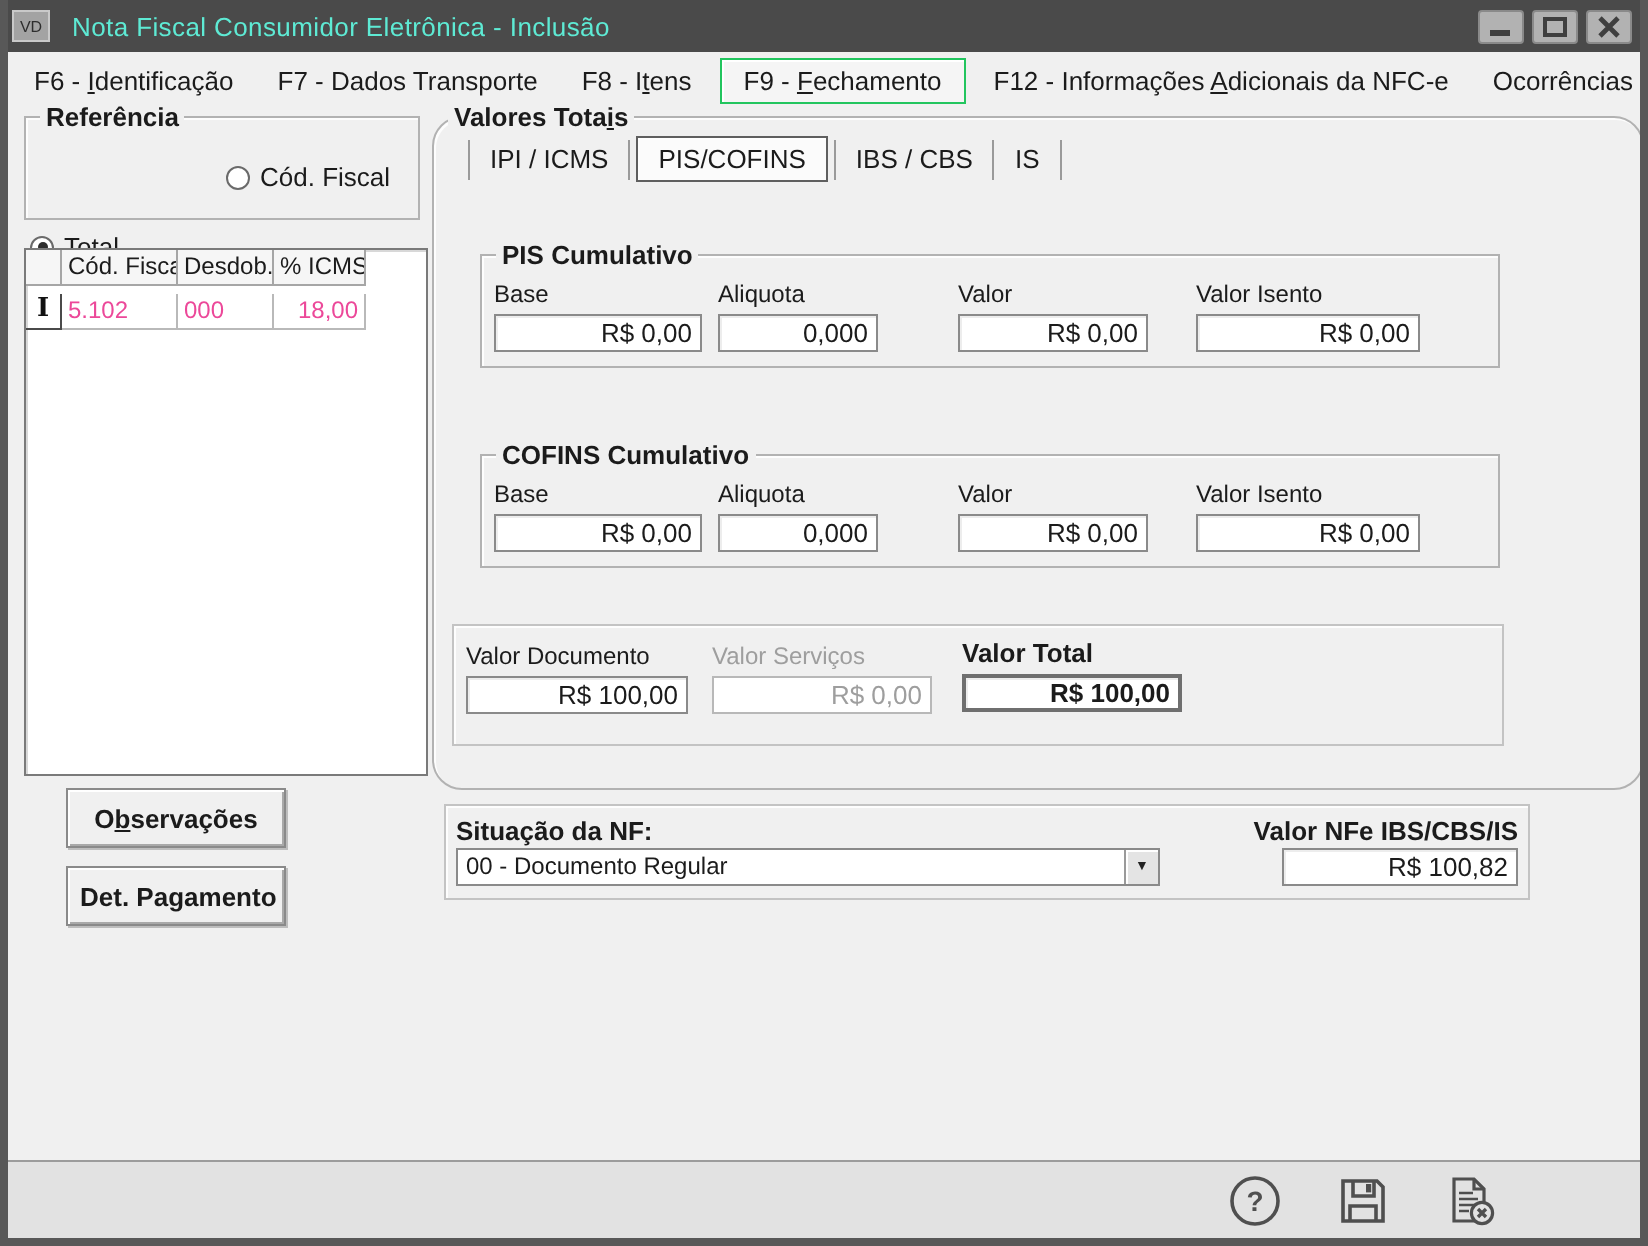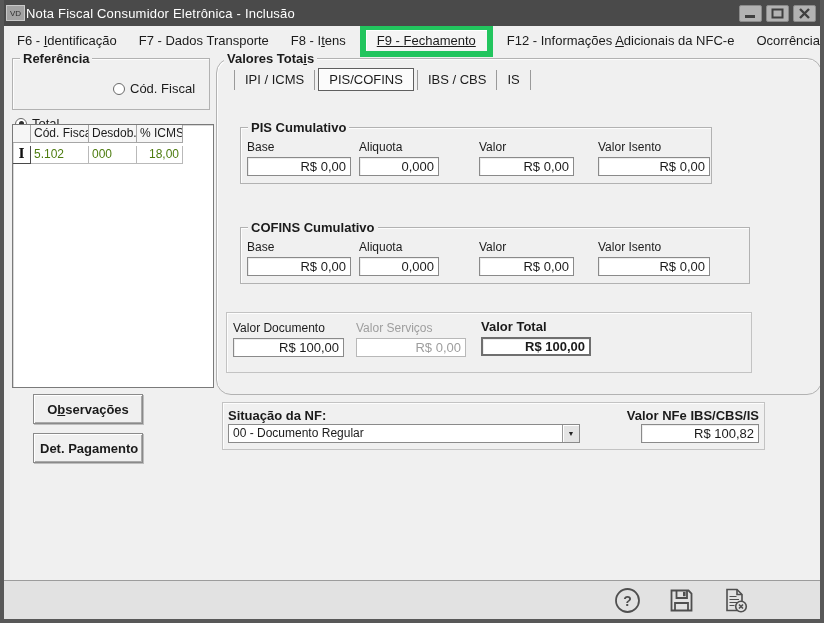--- a/index.html
+++ b/index.html
@@ -7,49 +7,49 @@
   .window{
     position:relative;width:824px;height:623px;background:#f0f0f0;
     font-family:"Liberation Sans",sans-serif;font-size:13px;color:#1b1b1b;
     overflow:hidden;
   }
   .frame{position:absolute;inset:0;border-left:4px solid #585858;border-right:4px solid #585858;border-bottom:4px solid #585858;pointer-events:none;z-index:60;}
   
   .titlebar{position:absolute;left:0;top:0;width:824px;height:26px;background:#4a4a4a;display:flex;align-items:center;z-index:40;}
   .appicon{width:19px;height:16px;margin-left:6px;background:#a3a3a3;border:1px solid #c9c9c9;color:#2e2e2e;
     font-size:8px;font-weight:normal;display:flex;align-items:center;justify-content:center;}
-  .title{color:#ffffff;font-size:13px;margin-left:1px;letter-spacing:.2px;}
+  .title{color:#5eead4;font-size:13px;margin-left:11px;letter-spacing:.2px;}
   .winbtns{margin-left:auto;margin-right:8px;display:flex;gap:4px;}
   .winbtn{width:23px;height:17px;background:#b2b2b2;border:1px solid #8a8a8a;border-radius:2px;
     display:flex;align-items:center;justify-content:center;padding:0;cursor:pointer;}
   
   .tabbar{position:absolute;left:6px;top:26px;right:6px;height:28px;display:flex;align-items:center;white-space:pre;}
   .tab{padding:3px 11px;cursor:pointer;}
-  .tab.active{border:6px solid #22c55e;background:#f5f5f5;box-shadow:inset 1px 1px 0 #ffffff;margin:0 3px;text-decoration:underline;}
+  .tab.active{border:1px solid #22c55e;background:#f5f5f5;box-shadow:inset 1px 1px 0 #ffffff;margin:0 3px;}
   .tabsep{width:1px;height:20px;background:#9a9a9a;}
   .accel{text-decoration:underline;}
   
   .group{position:absolute;border:1px solid #b2b2b2;box-shadow:inset 1px 1px 0 #fdfdfd;}
   .legend{position:absolute;top:-8px;left:7px;background:#f0f0f0;padding:0 3px;font-weight:bold;font-size:13px;white-space:pre;text-align:right;}
   
   .radio-opt{position:absolute;top:22px;display:flex;align-items:center;gap:5px;cursor:pointer;}
   .radio{width:12px;height:12px;border-radius:50%;border:1px solid #6a6a6a;background:#fff;display:flex;align-items:center;justify-content:center;}
   .radio .dot{width:5px;height:5px;border-radius:50%;background:#2e2e2e;display:none;}
   .radio.checked .dot{display:block;}
   
   .listbox{position:absolute;left:12px;top:124px;width:202px;height:264px;background:#fff;border:1px solid #7a7a7a;box-shadow:inset 1px 1px 0 #d8d8d8;}
   .gridrow{display:inline-flex;height:18px;}
   .cell{font-size:12px;padding:1px 3px;border-right:1px solid #b9b9b9;border-bottom:1px solid #b9b9b9;overflow:hidden;white-space:nowrap;}
   .gridrow.header .cell{background:#f6f6f6;border-right:1px solid #a6a6a6;border-bottom:1px solid #a6a6a6;}
   .cell.marker{width:18px;text-align:center;padding:0;}
   .cell.c1{width:58px;}
   .cell.c2{width:48px;}
   .cell.c3{width:46px;}
   .cell.num{text-align:right;}
-  .gridrow.data .cell{color:#4d7c0f;}
+  .gridrow.data .cell{color:#ec4899;}
   .gridrow.data .cell.marker{color:#111;border:1px solid #4a4a4a;border-top:0;border-left:0;font-family:"DejaVu Serif",serif;font-weight:bold;font-size:13px;line-height:16px;}
   
   .btn{position:absolute;width:110px;height:30px;background:#f0f0f0;border:1px solid #8a8a8a;
     box-shadow:inset 1px 1px 0 #ffffff,inset -1px -1px 0 #a9a9a9,1px 1px 0 #bdbdbd;
     font-family:"Liberation Sans",sans-serif;font-size:13px;font-weight:bold;color:#1b1b1b;cursor:pointer;white-space:pre;}
   
   .subtabs{position:absolute;left:234px;top:68px;display:flex;align-items:center;white-space:pre;}
   .subtab{padding:3px 10px;cursor:pointer;}
   .subtab.active{border:1px solid #5f5f5f;background:#fbfbfb;box-shadow:inset 1px 1px 0 #ffffff;margin:0 3px;}
   
@@ -155,21 +155,21 @@
     <div class="subtab">IPI / ICMS</div>
     <div class="tabsep"></div>
     <div class="subtab active">PIS/COFINS</div>
     <div class="tabsep"></div>
     <div class="subtab">IBS / CBS</div>
     <div class="tabsep"></div>
     <div class="subtab">IS</div>
     <div class="tabsep"></div>
   </div>
 
-  <div class="group" style="left:240px;top:127px;width:472px;height:57px;padding-left:43px;">
+  <div class="group" style="left:240px;top:127px;width:510px;height:57px;padding-left:43px;">
     <div class="legend">PIS Cumulativo</div>
     <div class="fld" style="left:6px;top:12px;width:104px;">
       <div class="flabel">Base</div>
       <div class="finput">R$ 0,00</div>
     </div>
     <div class="fld" style="left:118px;top:12px;width:80px;">
       <div class="flabel">Aliquota</div>
       <div class="finput">0,000</div>
     </div>
     <div class="fld" style="left:238px;top:12px;width:95px;">

